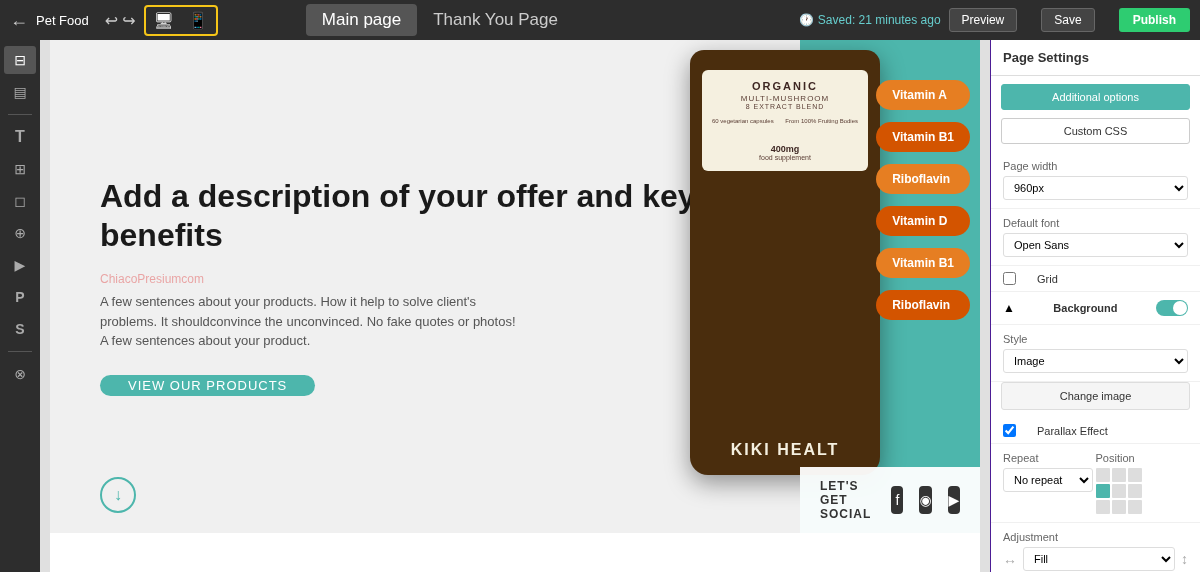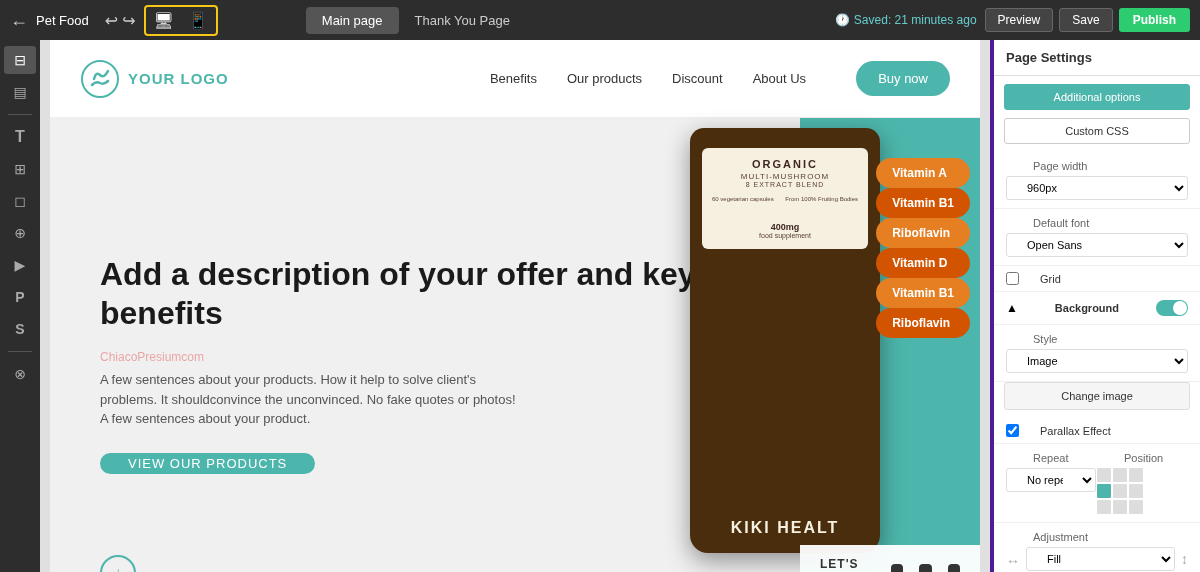--- a/index.html
+++ b/index.html
@@ -10,24 +10,24 @@
       display: flex; align-items: center; height: 40px; background: #2d2d2d; padding: 0 10px; gap: 8px; flex-shrink: 0;
     }
     .top-bar .back-btn { color: #ccc; font-size: 18px; cursor: pointer; background: none; border: none; }
     .top-bar .project-name { color: #fff; font-size: 13px; margin-right: 8px; }
     .top-bar .undo-redo { display: flex; gap: 4px; }
     .top-bar .undo-redo button { background: none; border: none; color: #ccc; font-size: 16px; cursor: pointer; }
     .top-bar .device-toggle { display: flex; gap: 2px; border: 2px solid #f5c518; border-radius: 4px; padding: 2px; }
     .top-bar .device-btn { background: none; border: none; color: #ccc; cursor: pointer; padding: 2px 6px; font-size: 16px; }
     .top-bar .device-btn.active { color: #fff; }
     .top-bar .page-tabs { display: flex; gap: 0; margin-left: 80px; }
-    .top-bar .page-tab { background: none; border: none; color: #ccc; font-size: 13px; cursor: pointer; padding: 6px 16px; }
+    .top-bar .page-tab { background: none; border: none; color: #ccc; font-size: 17px; cursor: pointer; padding: 6px 16px; }
     .top-bar .page-tab.active { background: #555; color: #fff; border-radius: 4px; }
     .top-bar .saved-status { color: #6cc; font-size: 12px; margin-left: auto; display: flex; align-items: center; gap: 4px; }
-    .top-bar .action-btns { display: flex; gap: 6px; }
+    .top-bar .action-btns { display: flex; gap: 24px; }
     .top-bar .preview-btn { background: #444; border: 1px solid #666; color: #fff; font-size: 12px; padding: 4px 12px; cursor: pointer; border-radius: 3px; }
     .top-bar .save-btn { background: #444; border: 1px solid #666; color: #fff; font-size: 12px; padding: 4px 12px; cursor: pointer; border-radius: 3px; }
     .top-bar .publish-btn { background: #2ecc71; border: none; color: #fff; font-size: 12px; padding: 4px 14px; cursor: pointer; border-radius: 3px; font-weight: bold; }
 
     
     .main-area { display: flex; flex: 1; overflow: hidden; }
 
     
     .left-sidebar {
       width: 40px; background: #2d2d2d; display: flex; flex-direction: column; align-items: center; padding: 6px 0; gap: 4px; flex-shrink: 0;
@@ -58,40 +58,40 @@
     .hero-section {
       display: flex; position: relative; height: 493px; background: #f5f5f5;
     }
     .hero-left { width: 750px; background: #f0f0f0; display: flex; flex-direction: column; justify-content: center; padding: 40px 50px; position: relative; }
     .hero-title { font-size: 32px; font-weight: bold; color: #1a1a1a; line-height: 1.2; margin-bottom: 16px; }
     .hero-desc { font-size: 13px; color: #555; line-height: 1.5; margin-bottom: 24px; }
     .view-btn { background: #4db6ac; color: #fff; border: none; padding: 3px 28px; border-radius: 25px; font-size: 13px; cursor: pointer; text-transform: uppercase; letter-spacing: 1px; width: fit-content; }
     .scroll-indicator { position: absolute; bottom: 20px; left: 50px; width: 36px; height: 36px; border: 2px solid #4db6ac; border-radius: 50%; display: flex; align-items: center; justify-content: center; color: #4db6ac; font-size: 16px; }
     .hero-right { flex: 1; background: #4db6ac; position: relative; display: flex; align-items: center; justify-content: center; }
 
-    .vitamin-badges { position: absolute; right: 10px; top: 40px; display: flex; flex-direction: column; }
+    .vitamin-badges { position: absolute; right: 10px; top: 40px; display: flex; flex-direction: column; gap: 12px; }
     .vitamin-badge { background: #e67e22; color: #fff; padding: 8px 16px; border-radius: 25px; font-size: 12px; font-weight: bold; white-space: nowrap; }
     .vitamin-badge.dark-orange { background: #d35400; }
 
     .social-bar { position: absolute; bottom: 0; right: 0; left: 0; background: rgba(255,255,255,0.95); padding: 12px 20px; display: flex; align-items: center; gap: 16px; }
     .social-bar .lets-text { font-size: 12px; font-weight: bold; color: #333; letter-spacing: 1px; }
     .social-icon { width: 28px; height: 28px; background: #333; color: #fff; display: flex; align-items: center; justify-content: center; border-radius: 4px; font-size: 14px; }
 
     
     .right-panel {
-      width: 210px; background: #fff; border-left: 4px solid #4c1d95; flex-shrink: 0; overflow-y: auto; font-size: 12px;
+      width: 210px; background: #fff; border-left: 1px solid #4c1d95; flex-shrink: 0; overflow-y: auto; font-size: 12px;
     }
     .panel-header { background: #fff; padding: 10px 12px; border-bottom: 1px solid #ddd; font-weight: bold; font-size: 13px; color: #333; }
     .panel-tab-group { display: flex; gap: 6px; padding: 8px 10px; }
     .panel-tab { flex: 1; padding: 6px 4px; text-align: center; border-radius: 3px; font-size: 11px; cursor: pointer; border: 1px solid #ddd; }
     .panel-tab.active { background: #4db6ac; color: #fff; border-color: #4db6ac; }
     .panel-tab-btn { flex: 1; padding: 6px 4px; text-align: center; border-radius: 3px; font-size: 11px; cursor: pointer; border: 1px solid #ccc; background: #fff; color: #333; }
     .panel-section { padding: 8px 12px; border-bottom: 1px solid #f0f0f0; }
-    .panel-label { font-size: 11px; color: #666; margin-bottom: 4px; margin-left: 27px; }
-    .panel-select { width: 100%; padding: 4px 16px; border: 1px solid #ddd; border-radius: 3px; font-size: 11px; background: #fff; }
+    .panel-label { font-size: 11px; color: #666; margin-bottom: 4px; }
+    .panel-select { width: 100%; padding: 4px 6px; border: 1px solid #ddd; border-radius: 3px; font-size: 11px; background: #fff; }
     .panel-checkbox { width: 13px; height: 13px; }
     .panel-checkbox-label { font-size: 11px; color: #333; }
     .panel-section-header { display: flex; align-items: center; justify-content: space-between; padding: 8px 12px; border-bottom: 1px solid #f0f0f0; }
     .panel-section-title { font-size: 11px; color: #333; font-weight: bold; }
     .panel-toggle { width: 32px; height: 16px; background: #4db6ac; border-radius: 8px; position: relative; cursor: pointer; }
     .panel-toggle-knob { width: 14px; height: 14px; background: #fff; border-radius: 50%; position: absolute; right: 1px; top: 1px; }
     .change-image-btn { width: 100%; padding: 7px; background: #f5f5f5; border: 1px solid #ddd; border-radius: 3px; font-size: 11px; cursor: pointer; text-align: center; color: #333; }
     .panel-checkbox-row { display: flex; align-items: center; gap: 21px; padding: 6px 12px; border-bottom: 1px solid #f0f0f0; }
     .panel-inner-section { padding: 8px 12px; border-bottom: 1px solid #f0f0f0; }
     .repeat-pos-row { display: flex; }
@@ -144,37 +144,20 @@
     <div class="sidebar-icon">▶</div>
     <div class="sidebar-icon" style="font-weight:bold;">P</div>
     <div class="sidebar-icon" style="font-weight:bold;">S</div>
     <div class="divider"></div>
     <div class="sidebar-icon">⊗</div>
   </div>
 
   <div class="canvas-area">
     <div class="page-preview">
 
-      <div class="preview-nav">
-        <div class="logo">
-          <svg class="logo-icon" viewBox="0 0 40 40" width="40" height="40">
-            <circle cx="20" cy="20" r="18" fill="none" stroke="#4db6ac" stroke-width="2"></circle>
-            <path d="M14 20 Q16 12 20 16 Q24 20 28 12" fill="none" stroke="#4db6ac" stroke-width="2.5" stroke-linecap="round"></path>
-            <path d="M12 26 Q16 22 20 24 Q24 26 28 22" fill="none" stroke="#4db6ac" stroke-width="2.5" stroke-linecap="round"></path>
-          </svg>
-          <span style="font-size:15px;letter-spacing:1px;color:#4db6ac;">YOUR LOGO</span>
-        </div>
-        <div class="nav-links">
-          <a class="nav-link">Benefits</a>
-          <a class="nav-link">Our products</a>
-          <a class="nav-link">Discount</a>
-          <a class="nav-link">About Us</a>
-          <button class="buy-btn">Buy now</button>
-        </div>
-      </div>
 
       <div class="hero-section">
 
         <div class="hero-left">
           <h1 class="hero-title">Add a description of your offer and key benefits</h1>
           <div class="hero-desc">
             <div style="color:#e57373;opacity:0.6;font-size:12px;margin-bottom:4px;">ChiacoPresiumcom</div>
             <div>A few sentences about your products. How it help to solve client's</div>
             <div>problems. It shouldconvince the unconvinced. No fake quotes or photos!</div>
             <div>A few sentences about your product.</div>

